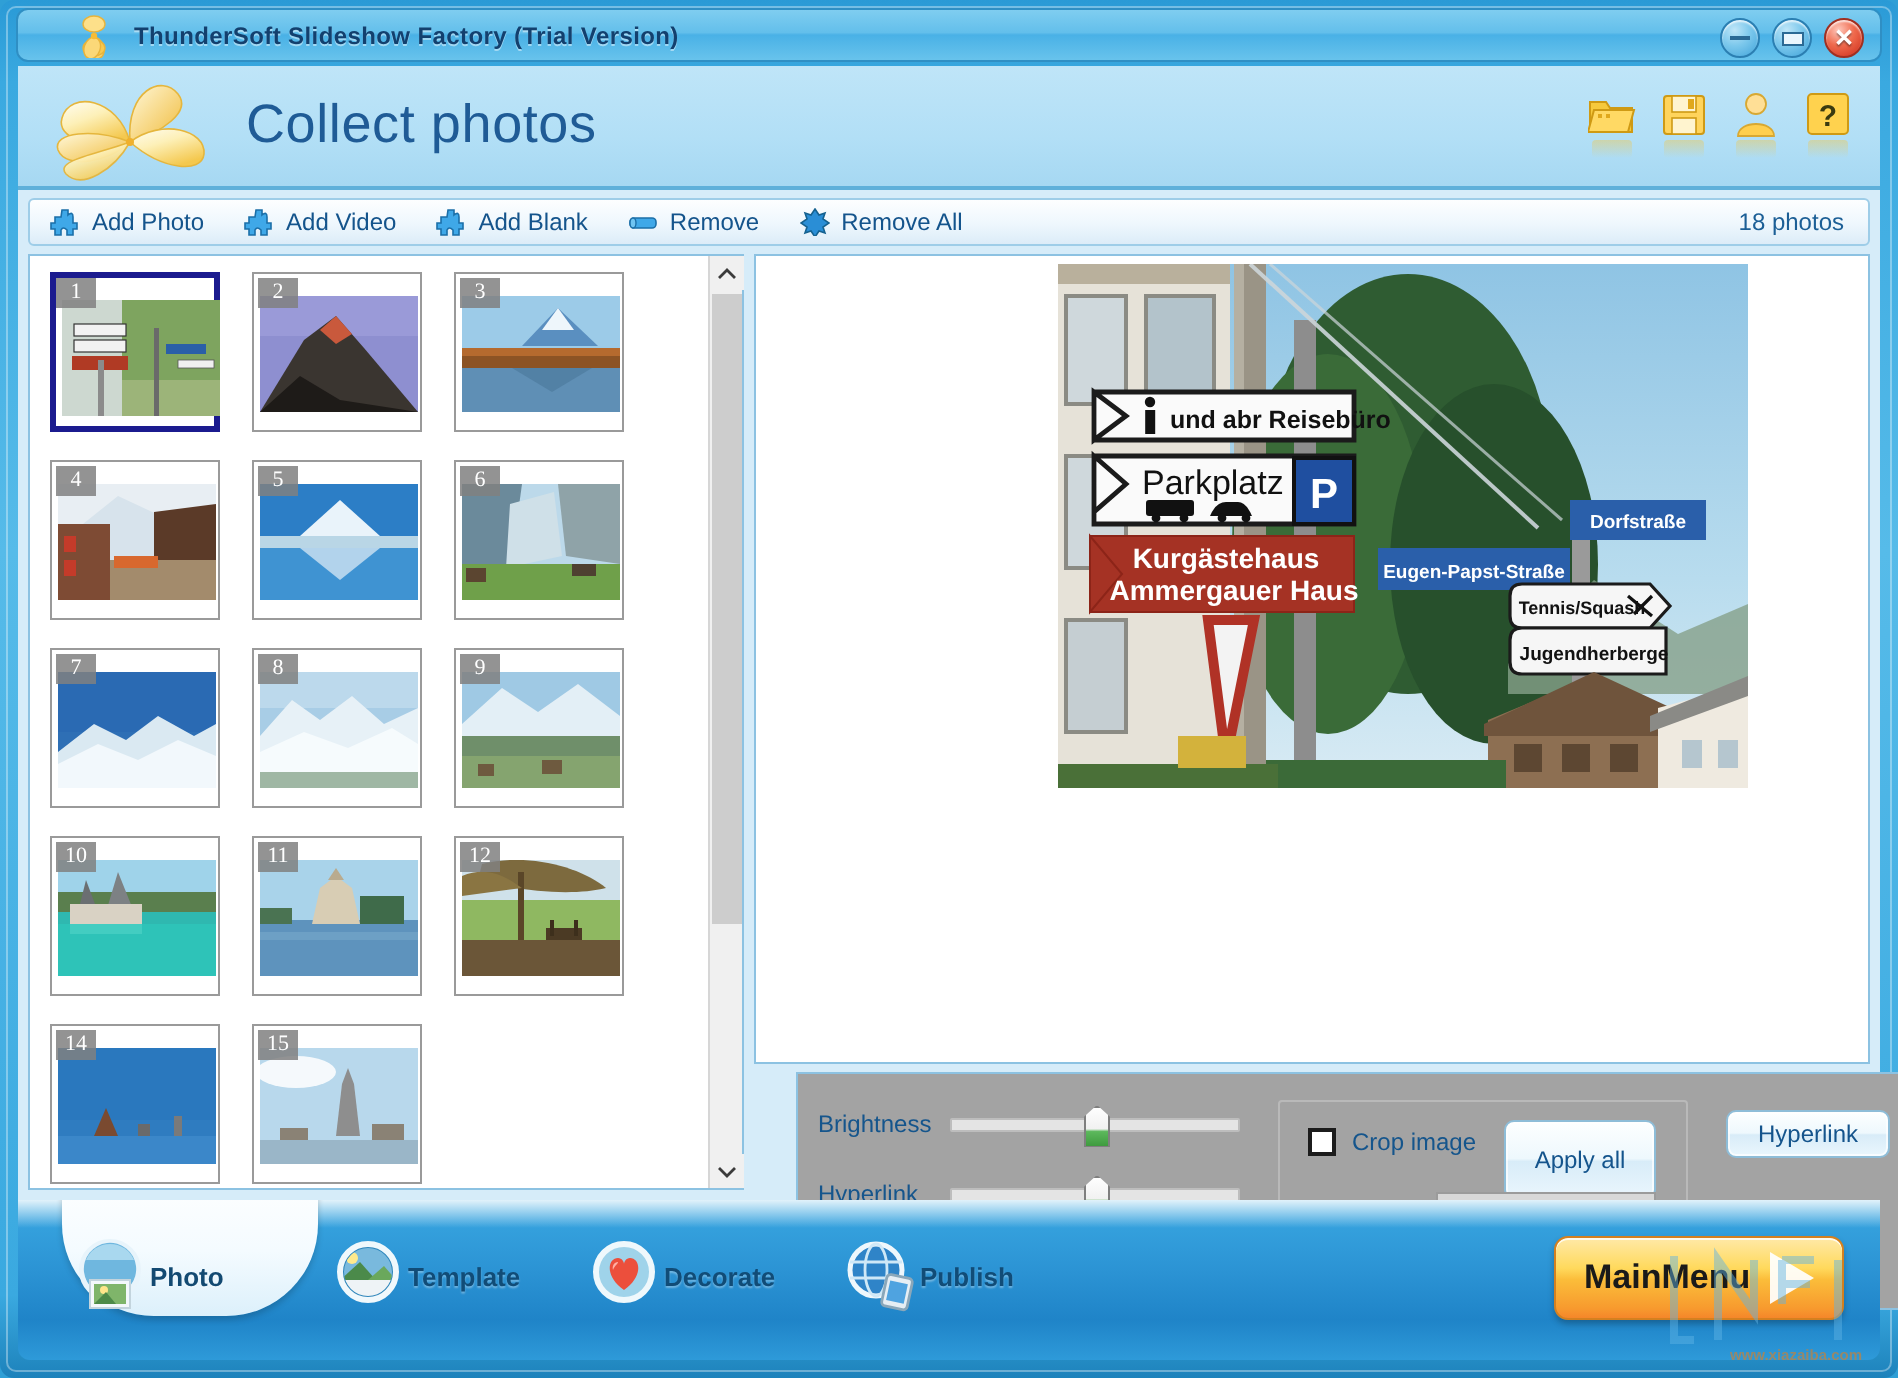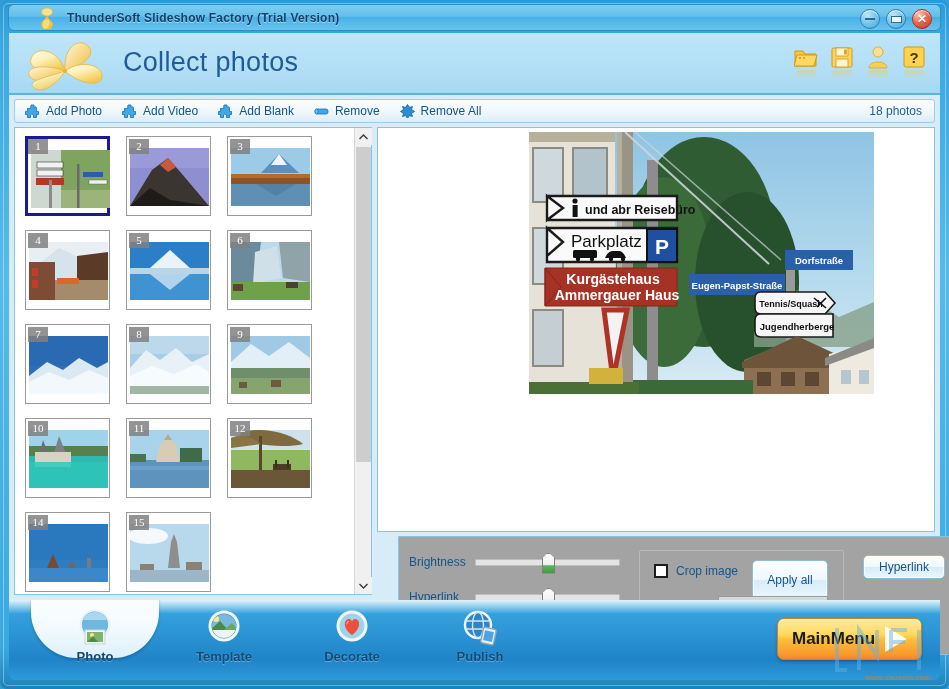--- a/index.html
+++ b/index.html
@@ -238,21 +238,21 @@
     background: linear-gradient(180deg,#3aa8e2 0%,#2b93d4 45%,#1f84c8 75%,#2e9ad9 100%);
     border-radius:0 0 6px 6px;
     overflow:hidden;
   }
   .tabbar-top-fade {
     position:absolute; left:0; top:0; width:100%; height:14px;
     background:linear-gradient(180deg, rgba(255,255,255,0.85), rgba(255,255,255,0));
   }
   .tab {
     position:absolute; top:8px; width:120px; height:60px;
-    display:flex; flex-direction:column; align-items:center; cursor:pointer;
+    display:flex; flex-direction:row; align-items:center; cursor:pointer;
   }
   .tab-active-bg {
     position:absolute; left:22px; top:-14px; width:128px; height:72px;
     background:linear-gradient(180deg,#ffffff 0%,#f4fbff 55%,#dcf0fb 100%);
     border-radius: 0 0 46px 46px;
     box-shadow:0 2px 3px rgba(0,0,0,0.18);
   }
   .tab-ico { width:40px; height:40px; position:relative; }
   .tab-label {
     font-size:13px; font-weight:bold; margin-top:1px;

